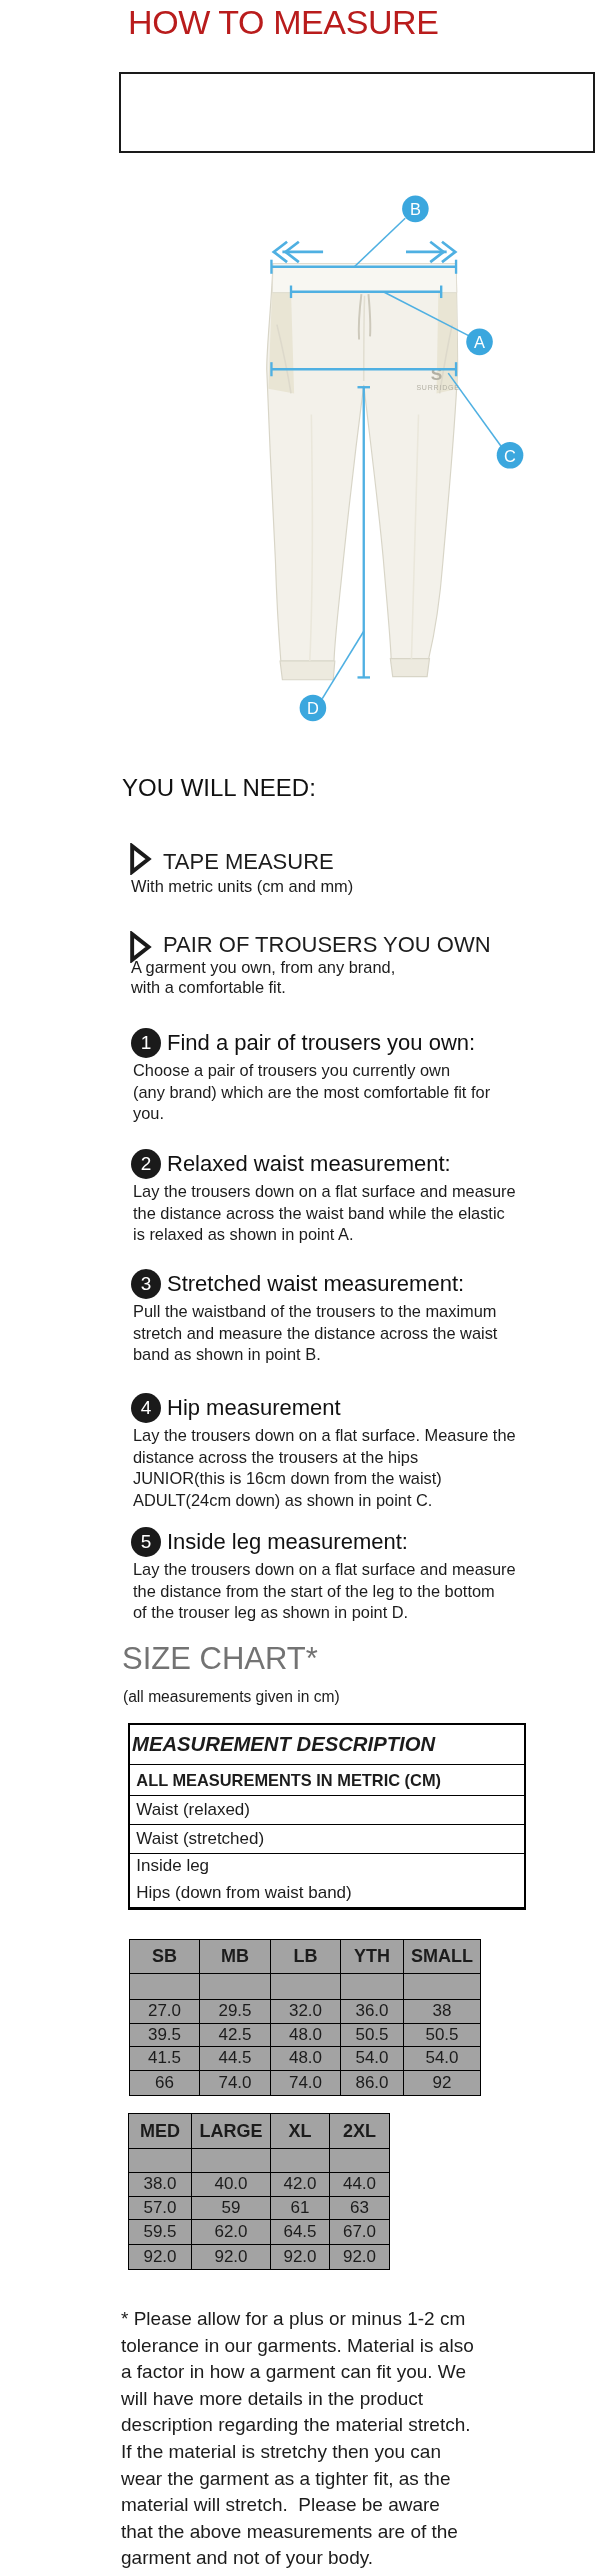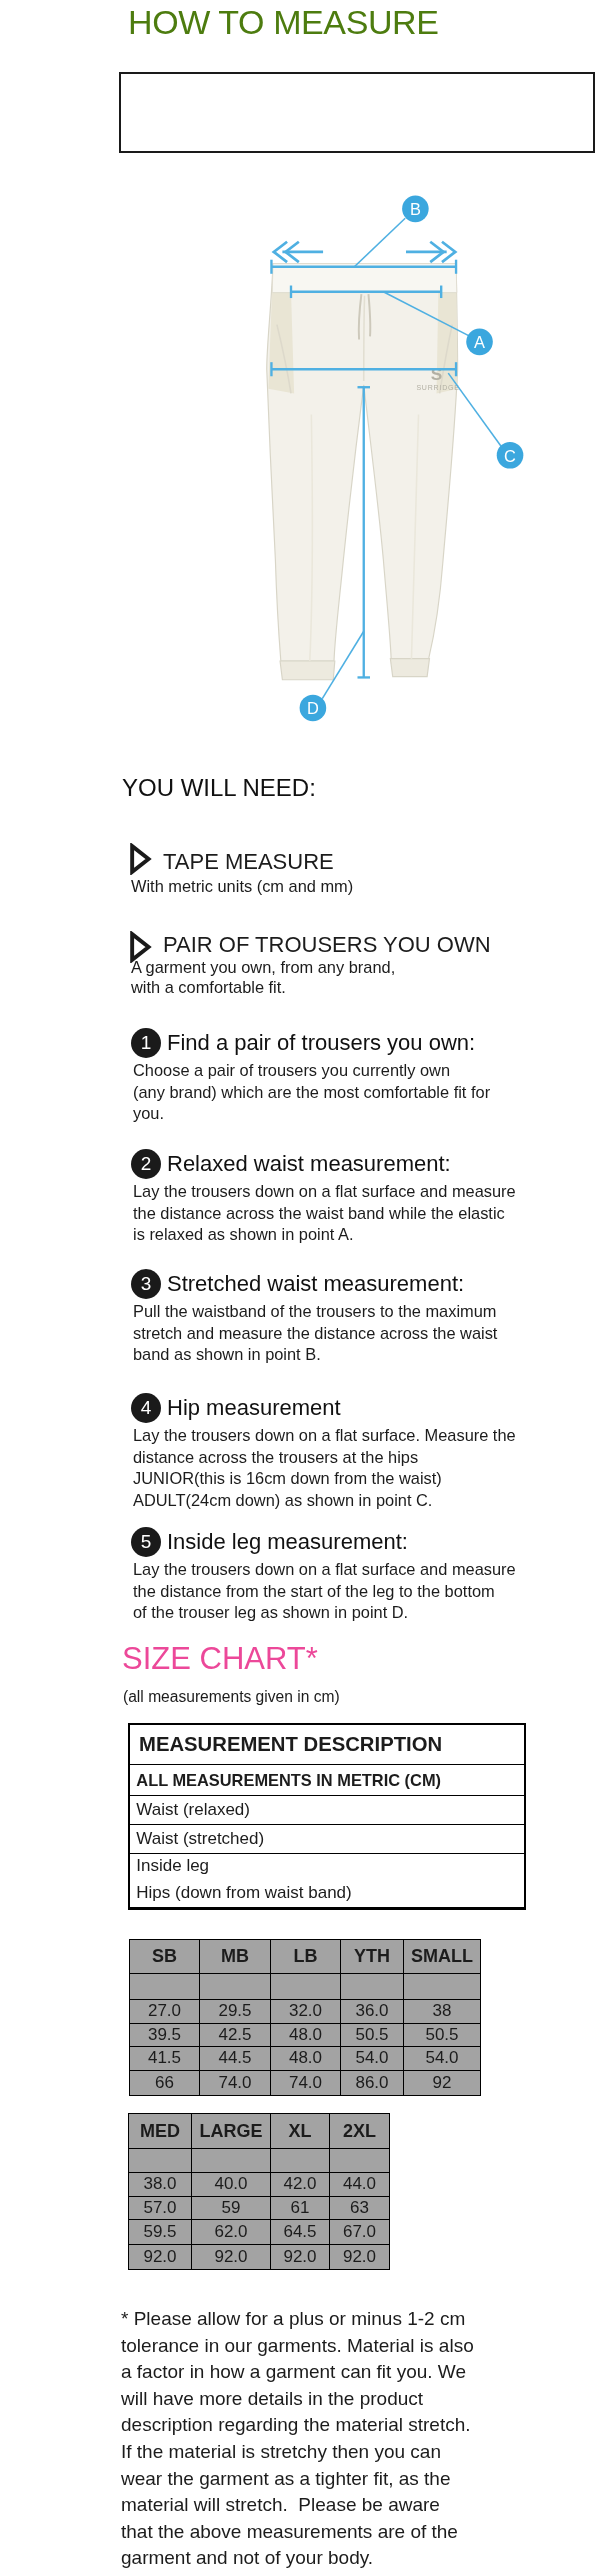--- a/index.html
+++ b/index.html
@@ -2,21 +2,21 @@
 <html style="font-size:12.5px"><head>
 <meta charset="utf-8">
 <style>
   html,body{margin:0;padding:0;background:#fff;}
   body{font-family:"Liberation Sans",sans-serif;color:#1c1c1c;}
   .page{position:relative;width:600px;height:2576px;background:#fff;overflow:hidden;}
 
   .abs{position:absolute;}
   .pre{white-space:pre-line;}
 
-  .page-title{left:128px;top:3.1px;font-size:34px;letter-spacing:-0.4px;color:#4d7c0f;}
+  .page-title{left:128px;top:3.1px;font-size:34px;letter-spacing:-0.4px;color:#b91c1c;}
   .note-box{left:119px;top:72px;width:472px;height:77px;border:2.3px solid #1a1a1a;}
   .note-text{left:135px;top:83px;font-size:18px;line-height:26.6px;}
 
   .diagram{left:0;top:168px;width:600px;height:634px;}
 
   .section-heading{font-size:24px;color:#111;}
   .ywn-heading{left:122px;top:774px;}
 
   .tri-icon{position:absolute;width:23.5px;height:32px;}
   .need-title{font-size:22px;}
@@ -27,26 +27,26 @@
   .tri2{left:129px;top:931px;}
   .nt2{left:163px;top:932px;}
   .nd2{left:131px;top:957px;}
 
   .step{position:absolute;left:0;top:0;width:600px;}
   .step-badge{position:absolute;left:131px;width:30px;height:30px;border-radius:50%;
     background:#1a1a1a;color:#fff;font-size:19px;display:flex;align-items:center;justify-content:center;}
   .step-title{position:absolute;left:167px;font-size:22px;color:#111;}
   .step-body{position:absolute;left:133px;font-size:16.4px;line-height:21.5px;}
 
-  .sc-heading{left:122px;top:1641px;font-size:31px;color:#ec4899;}
+  .sc-heading{left:122px;top:1641px;font-size:31px;color:#737373;}
   .sc-sub{left:123px;top:1688px;font-size:15.6px;}
 
   .dtable{left:128px;top:1723px;width:398px;border:2.3px solid #000;box-sizing:border-box;background:#fff;}
   .dt-header{height:39px;border-bottom:1.6px solid #000;font-weight:bold;font-size:20.3px;
-    display:flex;align-items:center;padding-left:9px;}
+    display:flex;align-items:center;padding-left:2px;font-style:italic;}
   .dt-row{height:28px;border-bottom:1.6px solid #000;font-size:17px;display:flex;align-items:center;padding-left:6.3px;}
   .dt-metric{font-weight:bold;font-size:16.4px;height:30px;}
   .dt-last{border-bottom:none;height:24px;}
 
   .stable{position:absolute;display:grid;border:1.6px solid #000;box-sizing:content-box;background:#a3a3a3;}
   .stable>div{border-right:1.6px solid #000;border-bottom:1.6px solid #000;
     display:flex;align-items:center;justify-content:center;font-size:17px;box-sizing:border-box;}
   .stable .sh{font-weight:bold;font-size:18px;}
   .t1{left:129px;top:1939px;grid-template-columns:70px 71px 70px 63px 76px;
       grid-template-rows:34px 26px 23.5px 23.5px 23.5px 24px;}

